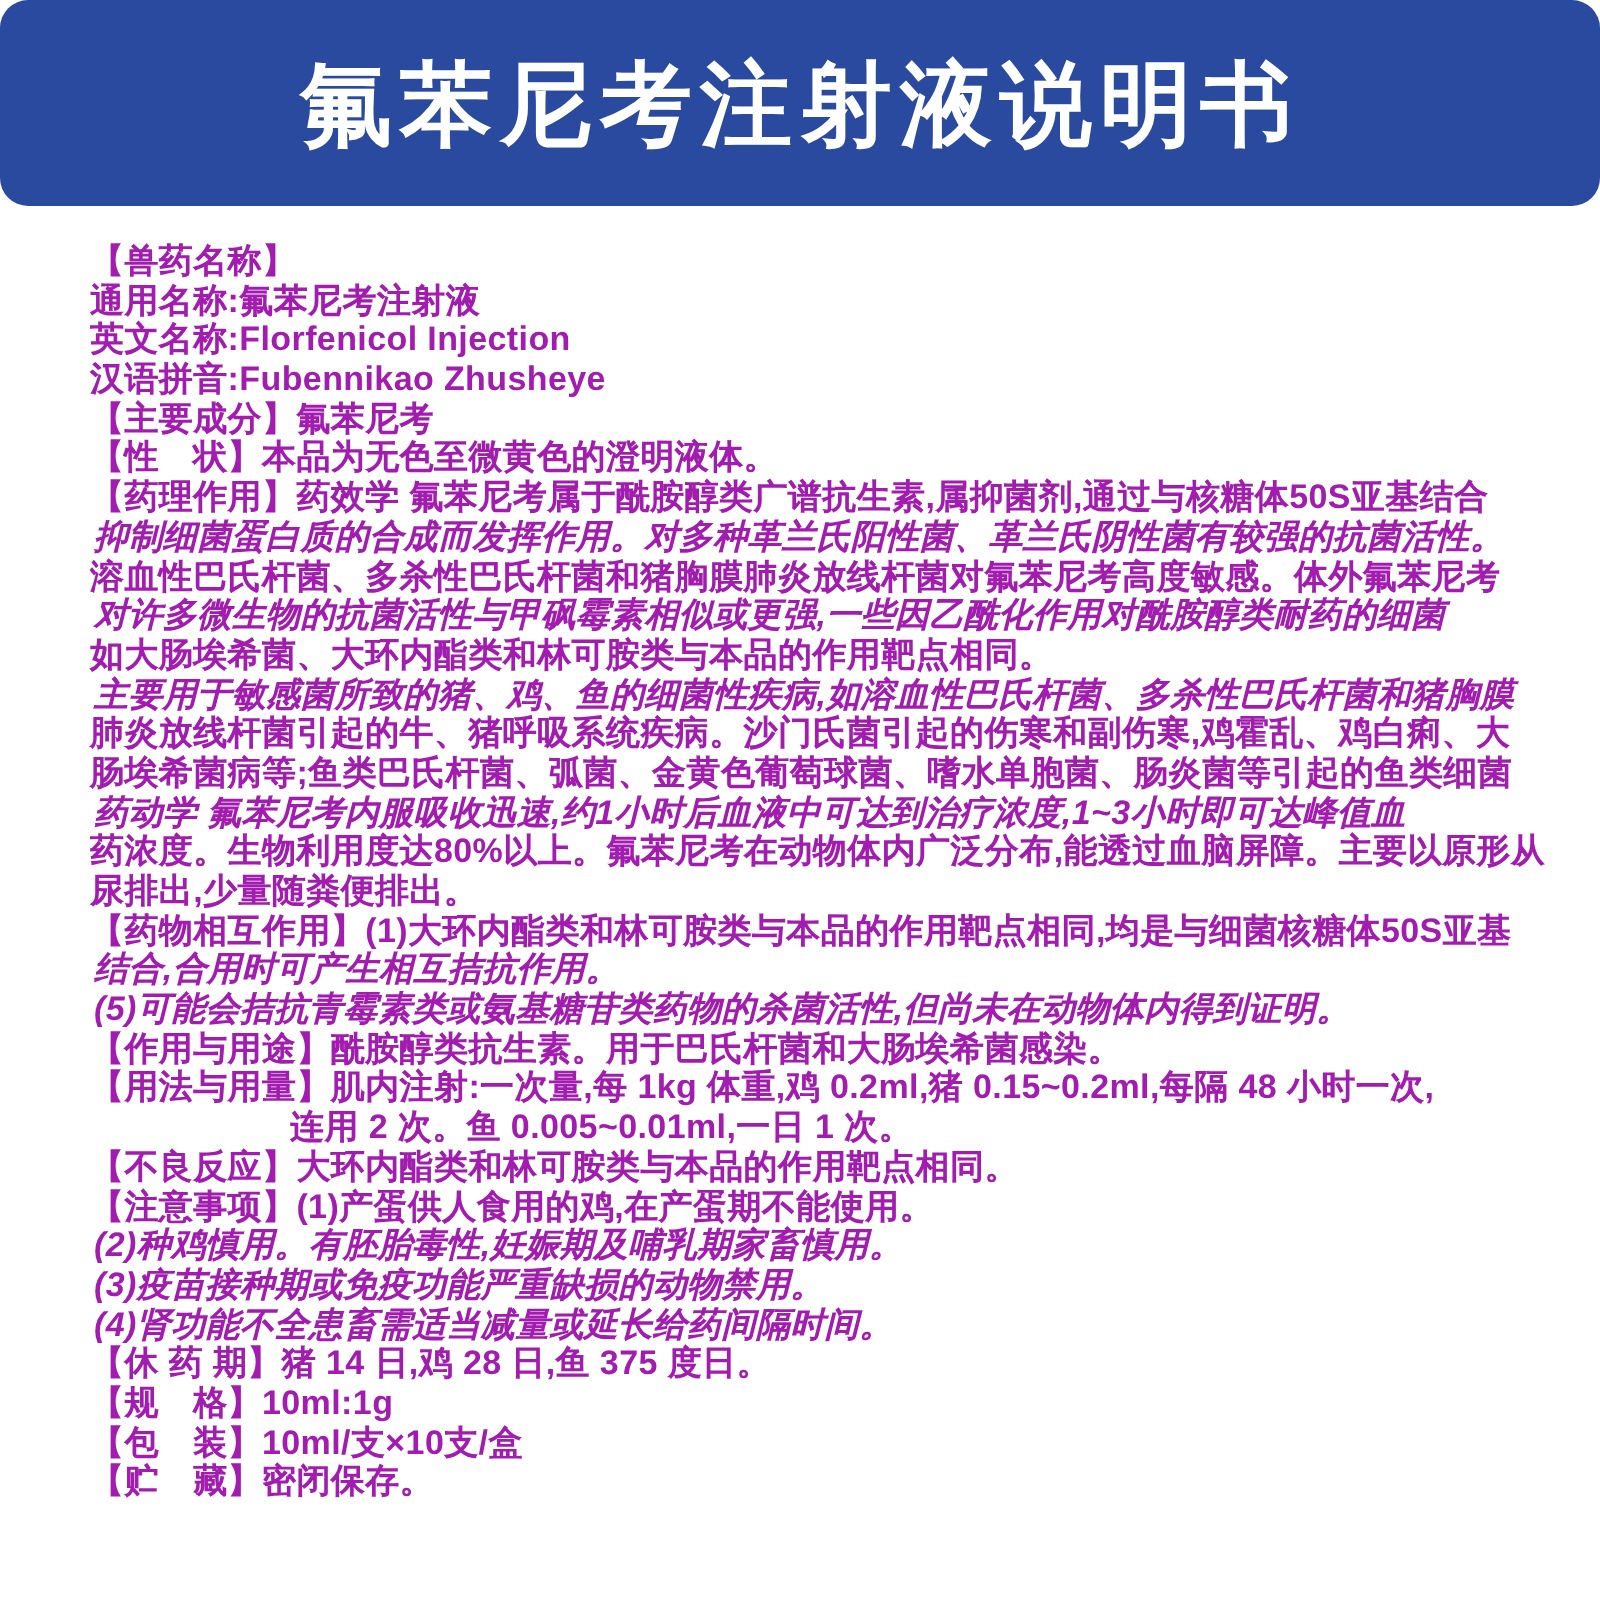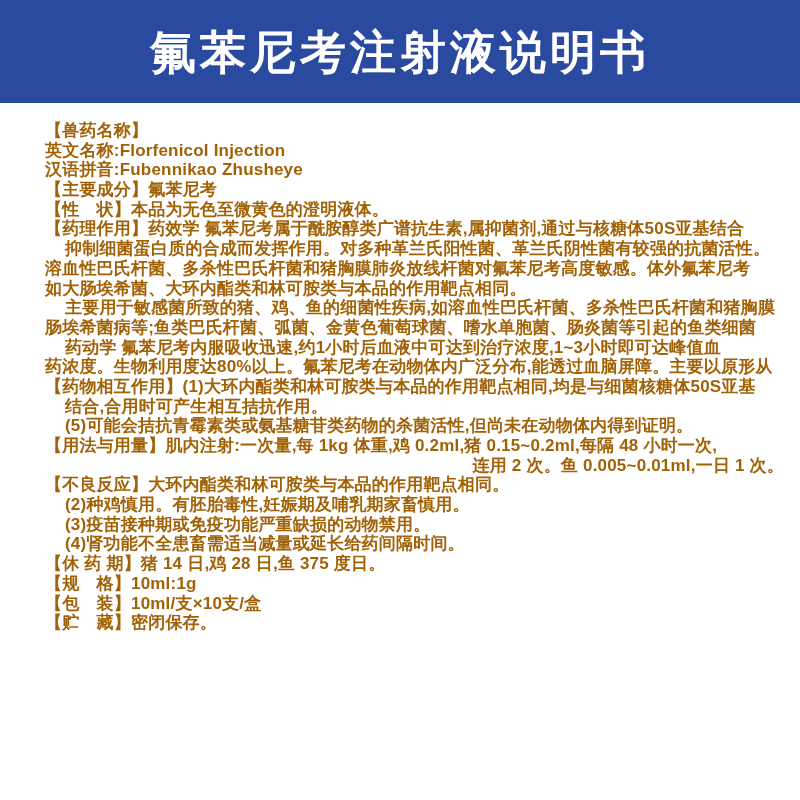--- a/index.html
+++ b/index.html
@@ -31,54 +31,60 @@
     white-space: nowrap;
   }
   .content {
     padding: 18px 16px 0 45px;
   }
   .line {
     font-size: 17px;
     font-weight: 700;
     height: 19.7px;
     line-height: 19.7px;
-    color: #a16207;
+    color: #a21caf;
     white-space: pre;
     letter-spacing: 0.2px;
   }
-  .ind-s  { margin-left: 20px; }
-  .ind-xl { margin-left: 100px; text-align: right; }
+  .ind-s  { margin-left: 2px; font-style: italic; }
+  .ind-xl { margin-left: 100px; }
 </style>
 </head>
 <body>
 
-<header class="banner" style="background-color: rgb(42, 74, 159);">
+<header class="banner" style="background-color: rgb(42, 74, 159); border-radius: 14px;">
   <h1 style="color: rgb(255, 255, 255);">氟苯尼考注射液说明书</h1>
 </header>
 
 <main class="content" style="color: rgb(26, 26, 26);">
   <div class="line">【兽药名称】</div>
+  <div class="line">通用名称:氟苯尼考注射液</div>
   <div class="line">英文名称:Florfenicol Injection</div>
   <div class="line">汉语拼音:Fubennikao Zhusheye</div>
   <div class="line">【主要成分】氟苯尼考</div>
   <div class="line">【性　状】本品为无色至微黄色的澄明液体。</div>
   <div class="line">【药理作用】药效学 氟苯尼考属于酰胺醇类广谱抗生素,属抑菌剂,通过与核糖体50S亚基结合</div>
   <div class="line ind-s">抑制细菌蛋白质的合成而发挥作用。对多种革兰氏阳性菌、革兰氏阴性菌有较强的抗菌活性。</div>
   <div class="line">溶血性巴氏杆菌、多杀性巴氏杆菌和猪胸膜肺炎放线杆菌对氟苯尼考高度敏感。体外氟苯尼考</div>
+  <div class="line ind-s">对许多微生物的抗菌活性与甲砜霉素相似或更强,一些因乙酰化作用对酰胺醇类耐药的细菌</div>
   <div class="line">如大肠埃希菌、大环内酯类和林可胺类与本品的作用靶点相同。</div>
   <div class="line ind-s">主要用于敏感菌所致的猪、鸡、鱼的细菌性疾病,如溶血性巴氏杆菌、多杀性巴氏杆菌和猪胸膜</div>
+  <div class="line">肺炎放线杆菌引起的牛、猪呼吸系统疾病。沙门氏菌引起的伤寒和副伤寒,鸡霍乱、鸡白痢、大</div>
   <div class="line">肠埃希菌病等;鱼类巴氏杆菌、弧菌、金黄色葡萄球菌、嗜水单胞菌、肠炎菌等引起的鱼类细菌</div>
   <div class="line ind-s">药动学 氟苯尼考内服吸收迅速,约1小时后血液中可达到治疗浓度,1~3小时即可达峰值血</div>
   <div class="line">药浓度。生物利用度达80%以上。氟苯尼考在动物体内广泛分布,能透过血脑屏障。主要以原形从</div>
+  <div class="line">尿排出,少量随粪便排出。</div>
   <div class="line">【药物相互作用】(1)大环内酯类和林可胺类与本品的作用靶点相同,均是与细菌核糖体50S亚基</div>
   <div class="line ind-s">结合,合用时可产生相互拮抗作用。</div>
   <div class="line ind-s">(5)可能会拮抗青霉素类或氨基糖苷类药物的杀菌活性,但尚未在动物体内得到证明。</div>
+  <div class="line">【作用与用途】酰胺醇类抗生素。用于巴氏杆菌和大肠埃希菌感染。</div>
   <div class="line">【用法与用量】肌内注射:一次量,每 1kg 体重,鸡 0.2ml,猪 0.15~0.2ml,每隔 48 小时一次,</div>
   <div class="line ind-xl">连用 2 次。鱼 0.005~0.01ml,一日 1 次。</div>
   <div class="line">【不良反应】大环内酯类和林可胺类与本品的作用靶点相同。</div>
+  <div class="line">【注意事项】(1)产蛋供人食用的鸡,在产蛋期不能使用。</div>
   <div class="line ind-s">(2)种鸡慎用。有胚胎毒性,妊娠期及哺乳期家畜慎用。</div>
   <div class="line ind-s">(3)疫苗接种期或免疫功能严重缺损的动物禁用。</div>
   <div class="line ind-s">(4)肾功能不全患畜需适当减量或延长给药间隔时间。</div>
   <div class="line">【休 药 期】猪 14 日,鸡 28 日,鱼 375 度日。</div>
   <div class="line">【规　格】10ml:1g</div>
   <div class="line">【包　装】10ml/支×10支/盒</div>
   <div class="line">【贮　藏】密闭保存。</div>
 </main>
 
 </body></html>

